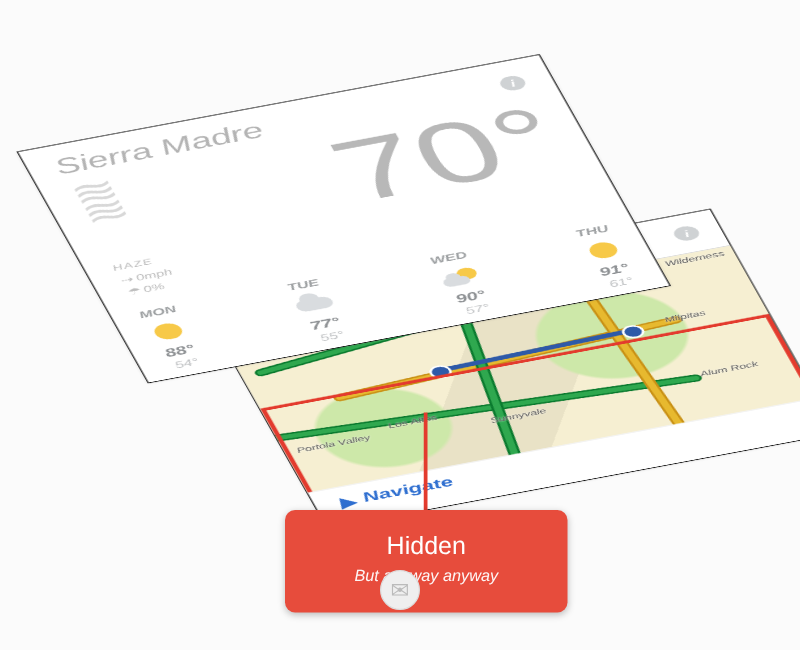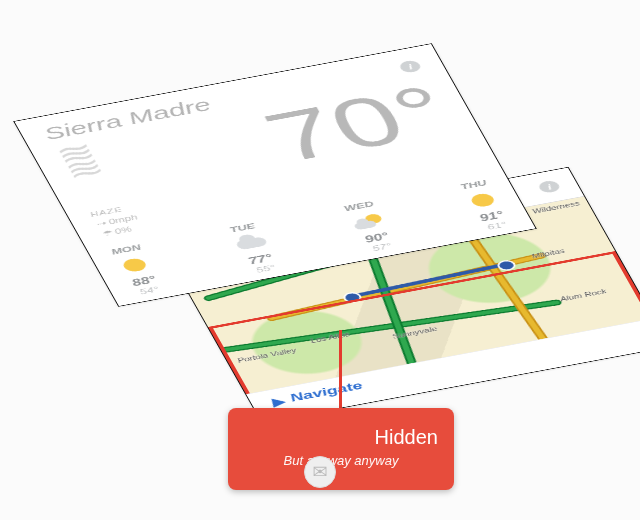--- a/index.html
+++ b/index.html
@@ -86,21 +86,21 @@
   .day .lo { color:#c2c4c6; font-size:13px; }
 
   
   .callout {
     position:absolute; left:228px; top:408px;
     width:226px; padding:18px 16px 22px;
     background:#e74c3c; color:#fff; border-radius:8px;
     text-align:center;
     box-shadow: 0 2px 6px rgba(0,0,0,.25);
   }
-  .callout .h { font-size:20px; font-weight:400; margin-bottom:4px;text-align:right; }
+  .callout .h { font-size:20px; font-weight:400; margin-bottom:4px; }
   .callout .s { font-size:13px; font-style:italic; opacity:.95; font-weight:300; }
   .connector {
     position:absolute; left:339px; top:330px; width:3px; height:78px;
     background:#e33b2e;
   }
 
   
   .watermark {
     position:absolute; left:0; right:0; bottom:32px;
     display:flex; align-items:center; justify-content:center; gap:8px;

